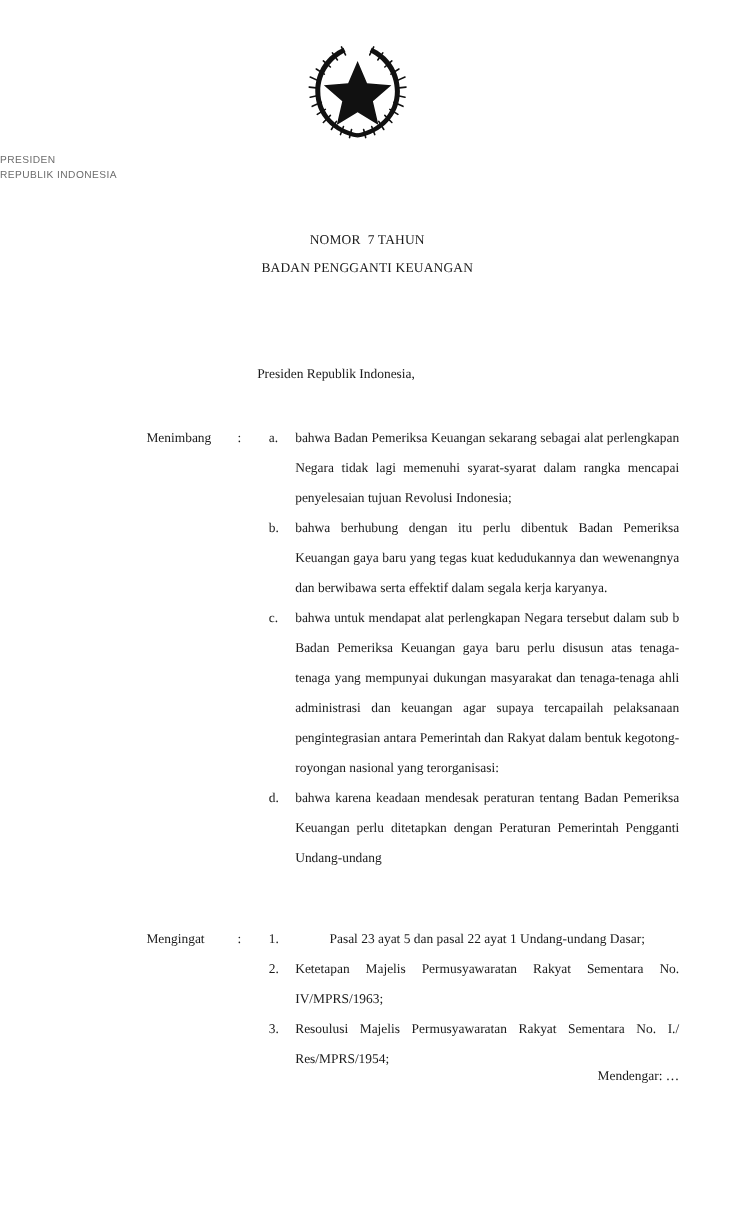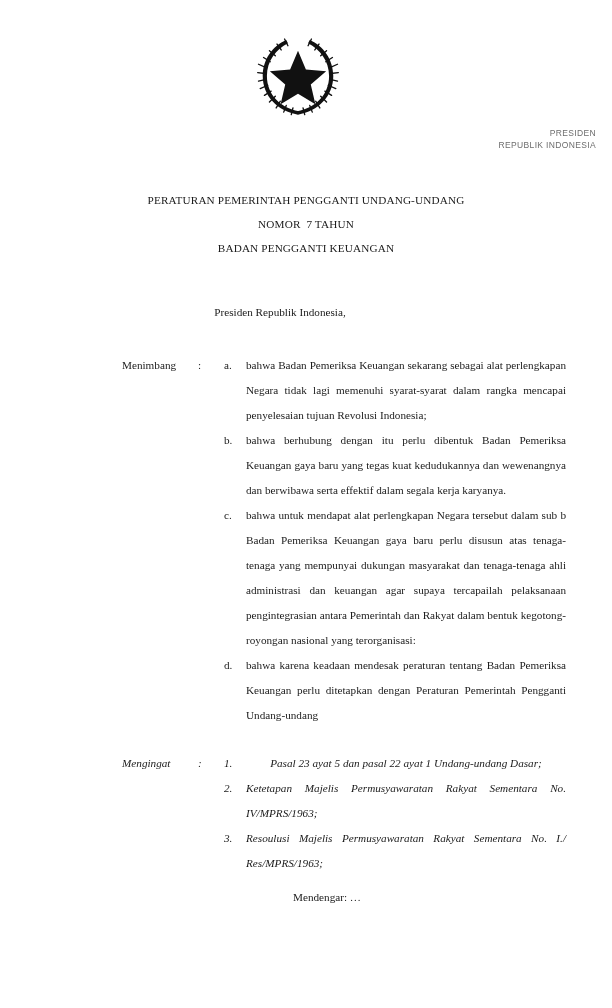--- a/index.html
+++ b/index.html
@@ -21,21 +21,21 @@
     inset: 0;
     background: #ffffff;
   }
 
   
   .emblem-block {
     position: absolute;
     top: 34px;
     left: 0;
     width: 596px;
-    text-align: right;
+    text-align: left;
   }
   .emblem-svg {
     display: block;
     margin: 0 auto;
     width: 84px;
     height: 84px;
   }
   .emblem-caption {
     margin-top: 10px;
     font-family: "Liberation Sans", "DejaVu Sans", sans-serif;
@@ -72,21 +72,21 @@
     line-height: 18px;
   }
 
   
   .section {
     position: absolute;
     left: 88px;
     width: 478px;
   }
   #menimbang-section { top: 353px; }
-  #mengingat-section { top: 751px; font-style: italic; }
+  #mengingat-section { top: 771px; }
 
   .section-row {
     display: flex;
     align-items: flex-start;
     margin-left: 34px;
   }
   .section-label {
     width: 76px;
     flex: 0 0 76px;
     font-size: 11.2px;
@@ -121,21 +121,21 @@
     hyphens: none;
   }
   .clause-text.no-justify { text-align: center; }
 
   
   .footer-note {
     position: absolute;
     top: 888px;
     left: 88px;
     width: 478px;
-    text-align: center;
+    text-align: right;
     font-size: 11.2px;
     line-height: 18px;
   }
 </style>
 </head>
 <body>
 
 <div class="page">
 
   <div class="emblem-block">
@@ -181,21 +181,20 @@
         <path d="M50 20 L59.4 42.2 L83.5 44.2 L65.2 60.0 L70.7 83.5 L50 71.0 L29.3 83.5 L34.8 60.0 L16.5 44.2 L40.6 42.2 Z"></path>
       </g>
     </svg>
     <div class="emblem-caption">
       <div>PRESIDEN</div>
       <div>REPUBLIK INDONESIA</div>
     </div>
   </div>
 
   <div class="title-block">
-    <div class="title-line">PERATURAN PEMERINTAH PENGGANTI UNDANG-UNDANG</div>
     <div class="title-line">NOMOR  7 TAHUN</div>
     <div class="title-line">BADAN PENGGANTI KEUANGAN</div>
   </div>
 
   <div class="presiden-line">Presiden Republik Indonesia,</div>
 
   <div class="section" id="menimbang-section">
     <div class="section-row">
       <div class="section-label">Menimbang</div>
       <div class="section-colon">:</div>
@@ -228,21 +227,21 @@
         <div class="clause">
           <div class="clause-marker">1.</div>
           <div class="clause-text no-justify">Pasal 23 ayat 5 dan pasal 22 ayat 1 Undang-undang Dasar;</div>
         </div>
         <div class="clause">
           <div class="clause-marker">2.</div>
           <div class="clause-text">Ketetapan Majelis Permusyawaratan Rakyat Sementara No. IV/MPRS/1963;</div>
         </div>
         <div class="clause">
           <div class="clause-marker">3.</div>
-          <div class="clause-text">Resoulusi Majelis Permusyawaratan Rakyat Sementara No. I./ Res/MPRS/1963;</div>
+          <div class="clause-text">Resoulusi Majelis Permusyawaratan Rakyat Sementara No. I./ Res/MPRS/1954;</div>
         </div>
       </div>
     </div>
   </div>
 
   <div class="footer-note">Mendengar: …</div>
 
 </div>
 
 </body></html>

